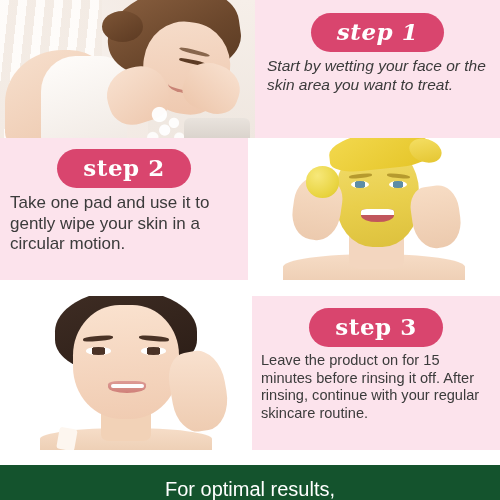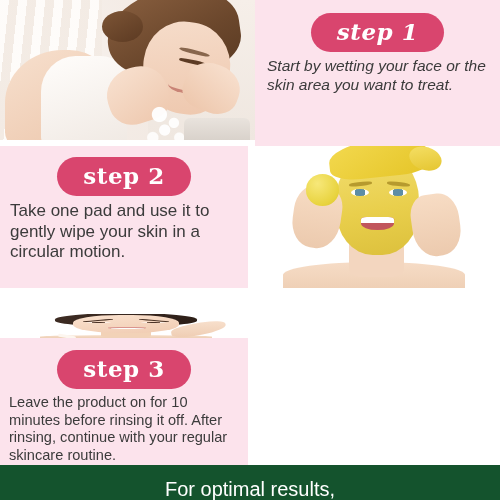--- a/index.html
+++ b/index.html
@@ -22,22 +22,22 @@
 
   
   .row {
     position: absolute;
     left: 0;
     width: 500px;
     display: flex;
     background: #ffffff;
   }
   .row-1 { top: 0px;   height: 140px; }
-  .row-2 { top: 146px; height: 142px; }
-  .row-3 { top: 314px; height: 154px; flex-direction: column; }
+  .row-2 { top: 138px; height: 142px; }
+  .row-3 { top: 296px; height: 154px; }
 
   .cell-photo {
     position: relative;
     overflow: hidden;
     background: #ffffff;
   }
   .cell-text {
     position: relative;
     background: #fce3ec;
     display: flex;
@@ -392,21 +392,21 @@
           <div class="teeth"></div>
         </div>
         <div class="hand"></div>
       </div>
     </div>
 
     <div class="cell-text">
       <div class="badge-wrap">
         <div class="badge">step 3</div>
       </div>
-      <div class="step-body">Leave the product on for 10 minutes before rinsing it off. After rinsing, continue with your regular skincare routine.</div>
+      <div class="step-body">Leave the product on for 15 minutes before rinsing it off. After rinsing, continue with your regular skincare routine.</div>
     </div>
 
   </div>
 
   <div class="banner">
     <span class="banner-line">For optimal results,</span>
   </div>
 
 </div>
 

